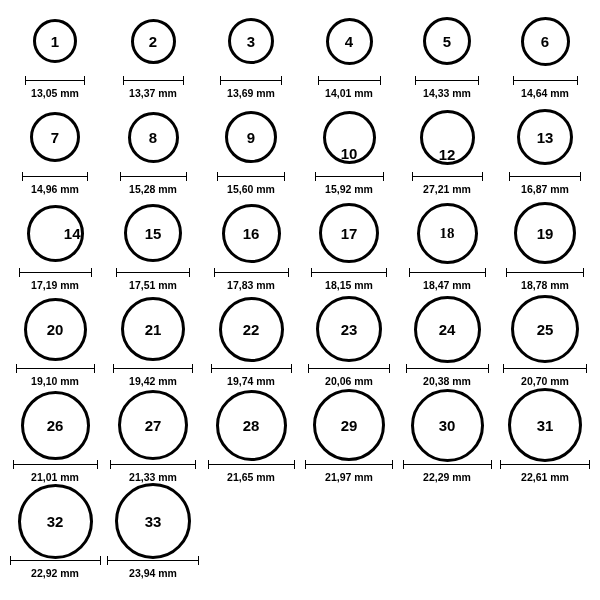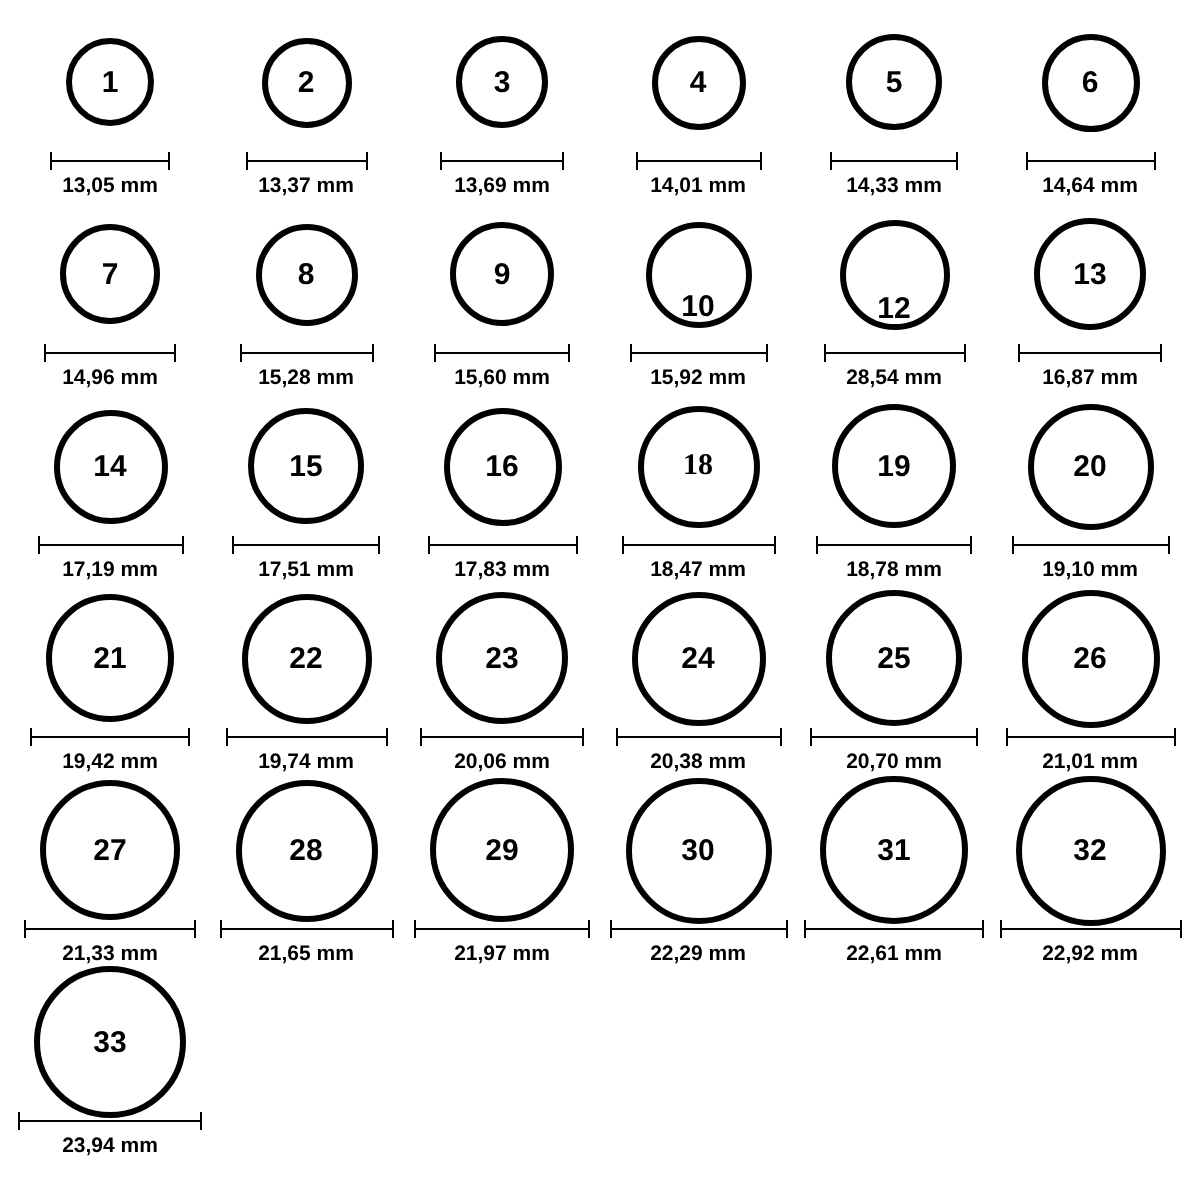--- a/index.html
+++ b/index.html
@@ -225,38 +225,38 @@
         <div class="ring-wrap">
           <div class="ring" style="width: 55px; height: 55px; border-color: rgb(0, 0, 0); align-items: flex-end;">
             <span class="ring-size">12</span>
           </div>
         </div>
         <div class="measure" style="width: 71px;">
           <div class="bar"></div>
           <div class="tick-left"></div>
           <div class="tick-right"></div>
         </div>
-        <div class="mm-label">28,54 mm</div>
+        <div class="mm-label">27,21 mm</div>
       </div>
       <div class="cell">
         <div class="ring-wrap">
           <div class="ring" style="width: 56px; height: 56px; border-color: rgb(0, 0, 0);">
             <span class="ring-size">13</span>
           </div>
         </div>
         <div class="measure" style="width: 72px;">
           <div class="bar"></div>
           <div class="tick-left"></div>
           <div class="tick-right"></div>
         </div>
         <div class="mm-label">16,87 mm</div>
       </div>
       <div class="cell">
         <div class="ring-wrap">
-          <div class="ring" style="width: 57px; height: 57px; border-color: rgb(0, 0, 0);">
+          <div class="ring" style="width: 57px; height: 57px; border-color: rgb(0, 0, 0); justify-content: flex-end;">
             <span class="ring-size">14</span>
           </div>
         </div>
         <div class="measure" style="width: 73px;">
           <div class="bar"></div>
           <div class="tick-left"></div>
           <div class="tick-right"></div>
         </div>
         <div class="mm-label">17,19 mm</div>
       </div>
@@ -278,20 +278,33 @@
           <div class="ring" style="width: 59px; height: 59px; border-color: rgb(0, 0, 0);">
             <span class="ring-size">16</span>
           </div>
         </div>
         <div class="measure" style="width: 75px;">
           <div class="bar"></div>
           <div class="tick-left"></div>
           <div class="tick-right"></div>
         </div>
         <div class="mm-label">17,83 mm</div>
+      </div>
+      <div class="cell">
+        <div class="ring-wrap">
+          <div class="ring" style="width: 60px; height: 60px; border-color: rgb(0, 0, 0);">
+            <span class="ring-size">17</span>
+          </div>
+        </div>
+        <div class="measure" style="width: 76px;">
+          <div class="bar"></div>
+          <div class="tick-left"></div>
+          <div class="tick-right"></div>
+        </div>
+        <div class="mm-label">18,15 mm</div>
       </div>
       <div class="cell">
         <div class="ring-wrap">
           <div class="ring" style="width: 61px; height: 61px; border-color: rgb(0, 0, 0); font-family: Liberation Serif, serif;">
             <span class="ring-size">18</span>
           </div>
         </div>
         <div class="measure" style="width: 77px;">
           <div class="bar"></div>
           <div class="tick-left"></div>

